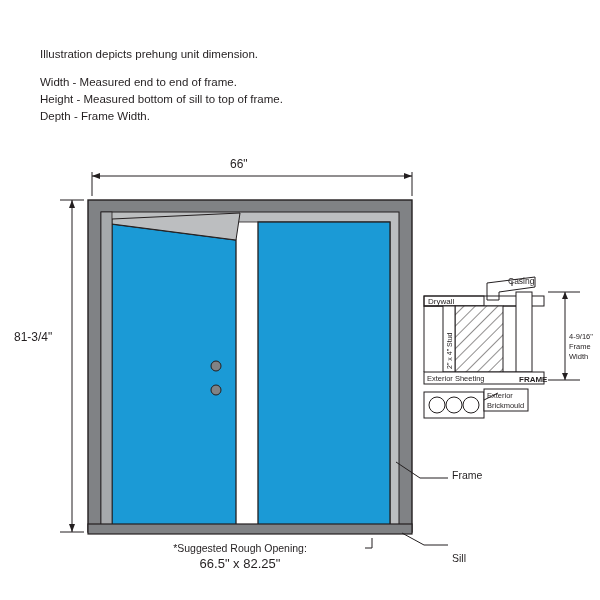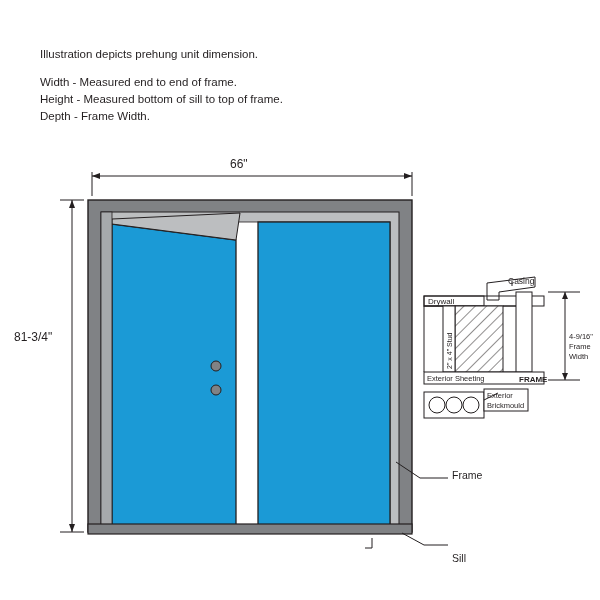--- a/index.html
+++ b/index.html
@@ -82,20 +82,24 @@
   <div class="note" id="note-lines">Width - Measured end to end of frame.
 Height - Measured bottom of sill to top of frame.
 Depth - Frame Width.</div>
 
   <div class="dim-label" id="label-width">66"</div>
   <div class="dim-label" id="label-height">81-3/4"</div>
 
   <div class="callout-label" id="label-frame">Frame</div>
   <div class="callout-label" id="label-sill">Sill</div>
 
+  <div class="rough-open">
+    <div>*Suggested Rough Opening:</div>
+    <div class="big">66.5" x 82.25"</div>
+  </div>
 
   <svg class="layer" viewBox="0 0 600 600">
     <defs>
       <pattern id="studhatch" width="8" height="8" patternTransform="rotate(45)" patternUnits="userSpaceOnUse">
         <rect width="8" height="8" fill="#ffffff"></rect>
         <line x1="0" y1="0" x2="0" y2="8" stroke="#231f20" stroke-width="1"></line>
       </pattern>
     </defs>
 
     <g>

